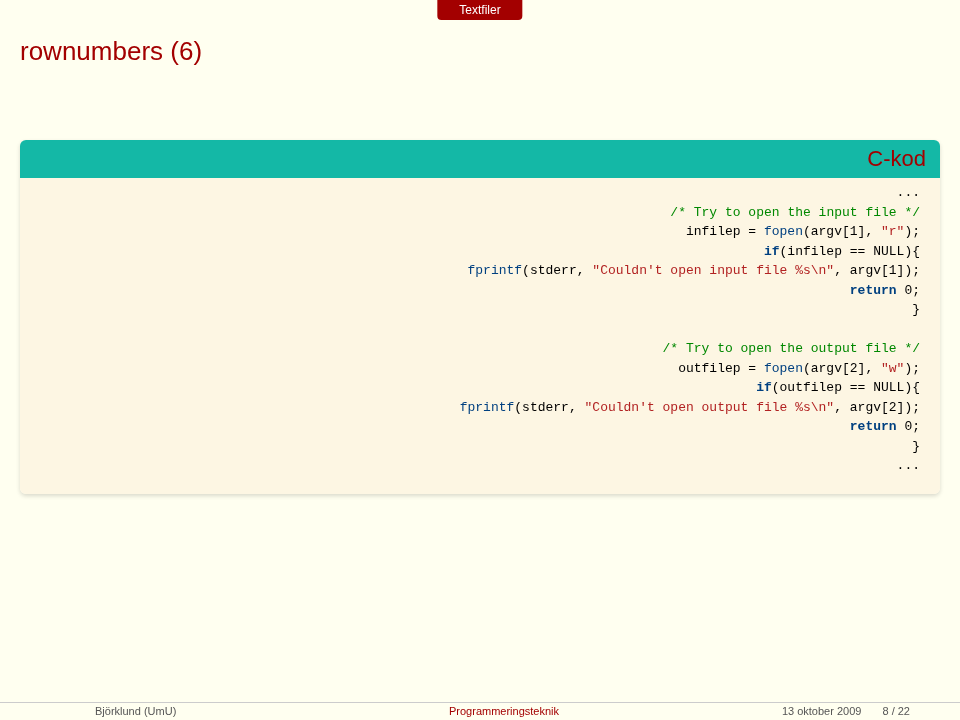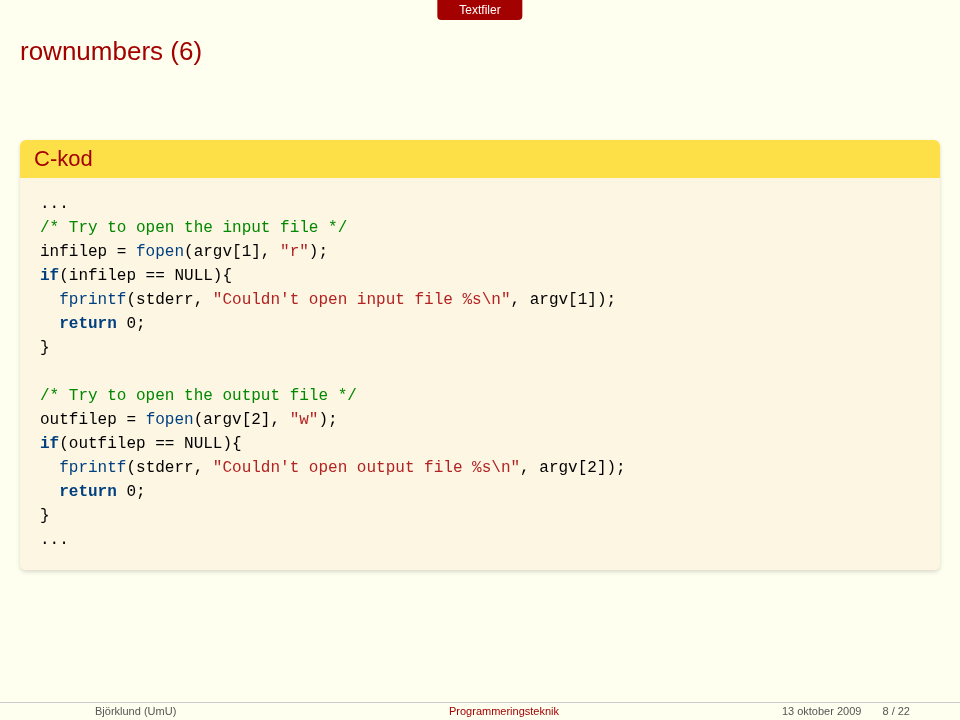--- a/index.html
+++ b/index.html
@@ -1,15 +1,15 @@
 <!DOCTYPE html>
 <html><head>
 <meta charset="utf-8">
 <style>
-  * { margin: 0; padding: 0; box-sizing: border-box; }
+  * { margin: 0; padding: 0; box-sizing: border-box; text-align: right; }
   body {
     width: 960px;
     height: 720px;
     background: #fffff0;
     font-family: "Helvetica", "Arial", sans-serif;
     position: relative;
     overflow: hidden;
   }
   .topbar {
     position: absolute;
@@ -35,31 +35,31 @@
   .block {
     position: absolute;
     top: 140px;
     left: 20px;
     width: 920px;
     border-radius: 6px;
     overflow: hidden;
     box-shadow: 0 2px 4px rgba(0,0,0,0.15);
   }
   .block-title {
-    background: #fde047;
+    background: #14b8a6;
     color: #a30000;
     font-size: 22px;
     font-weight: 400;
     padding: 6px 14px;
   }
   .block-body {
     background: #fdf6e3;
-    padding: 14px 20px 18px 20px;
+    padding: 5px 20px 18px 20px;
     font-family: "Courier New", monospace;
-    font-size: 16px;
+    font-size: 13px;
     line-height: 1.5;
     white-space: pre;
     color: #000;
   }
   .cm { color: #008800; }
   .fn { color: #004080; }
   .str { color: #b22222; }
   .kw { color: #004080; font-weight: bold; }
   .footer {
     position: absolute;

